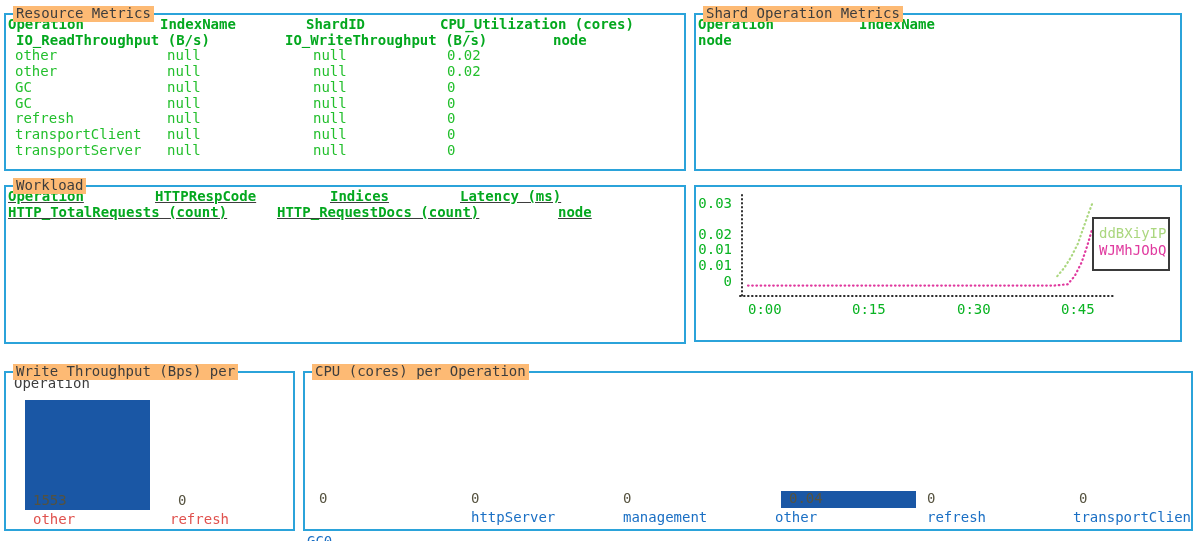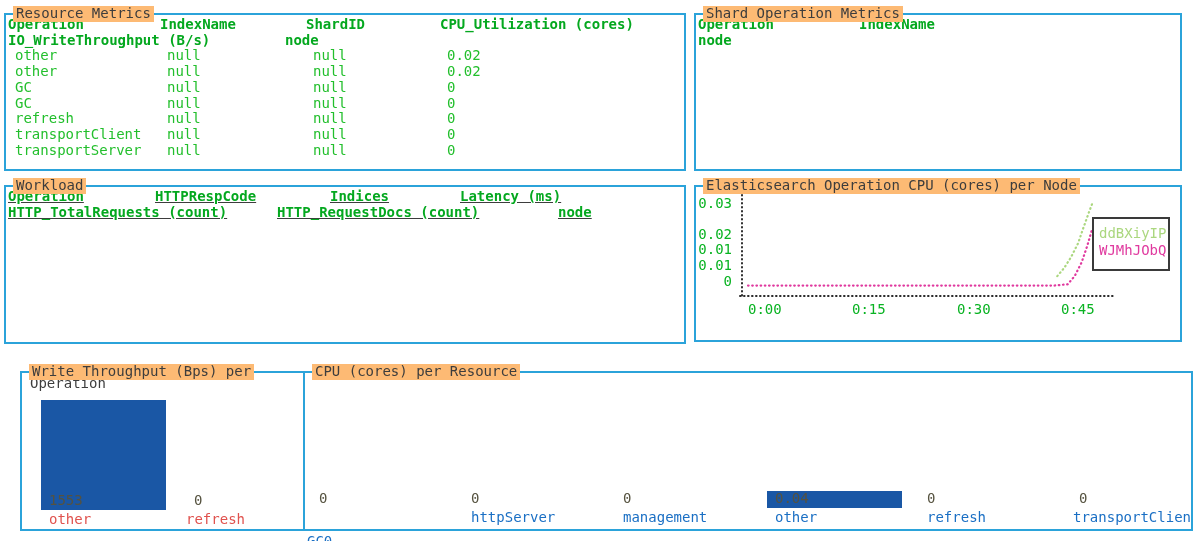--- a/index.html
+++ b/index.html
@@ -52,20 +52,21 @@
 <div class="panel" style="left:4px;top:13px;width:682px;height:158px;">
   <span class="panel-title">Resource Metrics</span>
   <div class="tbl">
     <div class="trow rm-h1 hgreen">
       <span class="cell">Operation</span>
       <span class="cell">IndexName</span>
       <span class="cell">ShardID</span>
       <span class="cell">CPU_Utilization (cores)</span>
     </div>
     <div class="trow rm-h2 hgreen">
+      <span class="cell c0">IO_ReadThroughput (B/s)</span>
       <span class="cell">IO_WriteThroughput (B/s)</span>
       <span class="cell">node</span>
     </div>
     <div class="trow rm-r dgreen">
       <span class="cell">other</span>
       <span class="cell">null</span>
       <span class="cell">null</span>
       <span class="cell">0.02</span>
     </div>
     <div class="trow rm-r dgreen">
@@ -131,21 +132,20 @@
     </div>
     <div class="trow wl-h2 hgreen">
       <span class="cell">HTTP_TotalRequests (count)</span>
       <span class="cell">HTTP_RequestDocs (count)</span>
       <span class="cell">node</span>
     </div>
   </div>
 </div>
 
 <div class="panel" style="left:694px;top:185px;width:488px;height:157px;">
-  <span class="panel-title">Elasticsearch Operation CPU (cores) per Node</span>
   <svg width="482" height="151" viewBox="0 0 482 151">
 
     <line x1="46" y1="8" x2="46" y2="109" stroke="#2b2b2b" stroke-width="2" stroke-dasharray="0.6 3.4" stroke-linecap="round"></line>
 
     <line x1="44" y1="109" x2="417" y2="109" stroke="#2b2b2b" stroke-width="2" stroke-dasharray="0.6 3.4" stroke-linecap="round"></line>
 
     <text x="36" y="21" text-anchor="end" class="ytick">0.03</text>
     <text x="36" y="52" text-anchor="end" class="ytick">0.02</text>
     <text x="36" y="67" text-anchor="end" class="ytick">0.01</text>
     <text x="36" y="83" text-anchor="end" class="ytick">0.01</text>
@@ -160,55 +160,55 @@
     <polyline fill="none" stroke-width="2.2" stroke-dasharray="0.6 3.6" stroke-linecap="round" points="361.3,89.1 368.2,80.9 375.2,69.9 382.1,56.3 387.7,39.9 392.6,26.2 396.7,15.3" stroke="#abd77f"></polyline>
 
     <g>
       <rect x="397" y="31" width="76" height="52" fill="#ffffff" stroke="#3a3a3a" stroke-width="2"></rect>
       <text x="403" y="51" class="legend-line1">ddBXiyIP</text>
       <text x="403" y="68" class="legend-line2">WJMhJObQ</text>
     </g>
   </svg>
 </div>
 
-<div class="panel" style="left:20px;top:371px;width:291px;height:160px;">
+<div class="panel" style="left:4px;top:371px;width:291px;height:160px;">
   <span class="panel-title">Write Throughput (Bps) per</span>
   <div style="padding:3px 0 0 8px;">Operation</div>
   <div class="bar-area" style="left:0;top:27px;height:110px;width:287px;position:absolute;">
     <div class="bar-slot" style="left:19px;width:125px;height:127px;">
       <div class="bar" style="height: 110px;"></div>
       <span class="bar-val">1553</span>
     </div>
     <div class="bar-slot" style="left:164px;width:125px;height:110px;">
       <div class="bar" style="height: 0px;"></div>
       <span class="bar-val">0</span>
     </div>
   </div>
   <div class="cat-row" style="left:0;top:139px;width:287px;">
     <span class="cat-red" style="position:absolute;left:27px;">other</span>
     <span class="cat-red" style="position:absolute;left:164px;">refresh</span>
   </div>
 </div>
 
 <div class="panel" style="left:303px;top:371px;width:890px;height:160px;">
-  <span class="panel-title">CPU (cores) per Resource</span>
+  <span class="panel-title">CPU (cores) per Operation</span>
   <div class="bar-area" style="left:0;top:20px;height:115px;width:886px;position:absolute;">
     <div class="bar-slot" style="left:6px;width:135px;height:115px;">
       <div class="bar" style="height: 0px;"></div>
       <span class="bar-val">0</span>
     </div>
     <div class="bar-slot" style="left:158px;width:135px;height:115px;">
       <div class="bar" style="height: 0px;"></div>
       <span class="bar-val">0</span>
     </div>
     <div class="bar-slot" style="left:310px;width:135px;height:115px;">
       <div class="bar" style="height: 0px;"></div>
       <span class="bar-val">0</span>
     </div>
-    <div class="bar-slot" style="left:462px;width:135px;height:115px;">
+    <div class="bar-slot" style="left:476px;width:135px;height:115px;">
       <div class="bar" style="height: 17px;"></div>
       <span class="bar-val">0.04</span>
     </div>
     <div class="bar-slot" style="left:614px;width:135px;height:115px;">
       <div class="bar" style="height: 0px;"></div>
       <span class="bar-val">0</span>
     </div>
     <div class="bar-slot" style="left:766px;width:120px;height:115px;">
       <div class="bar" style="height: 0px;"></div>
       <span class="bar-val">0</span>

